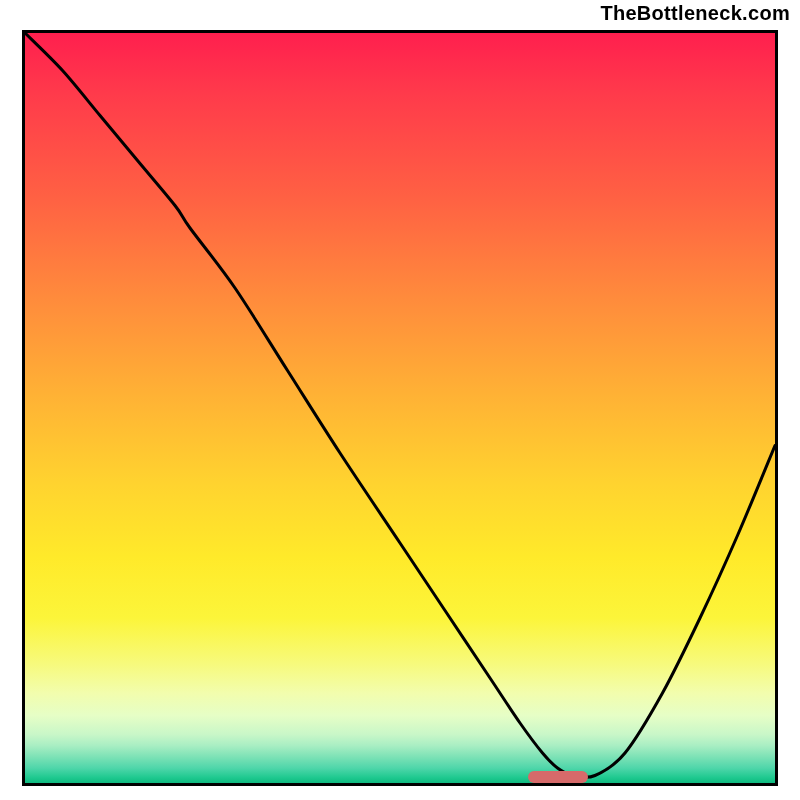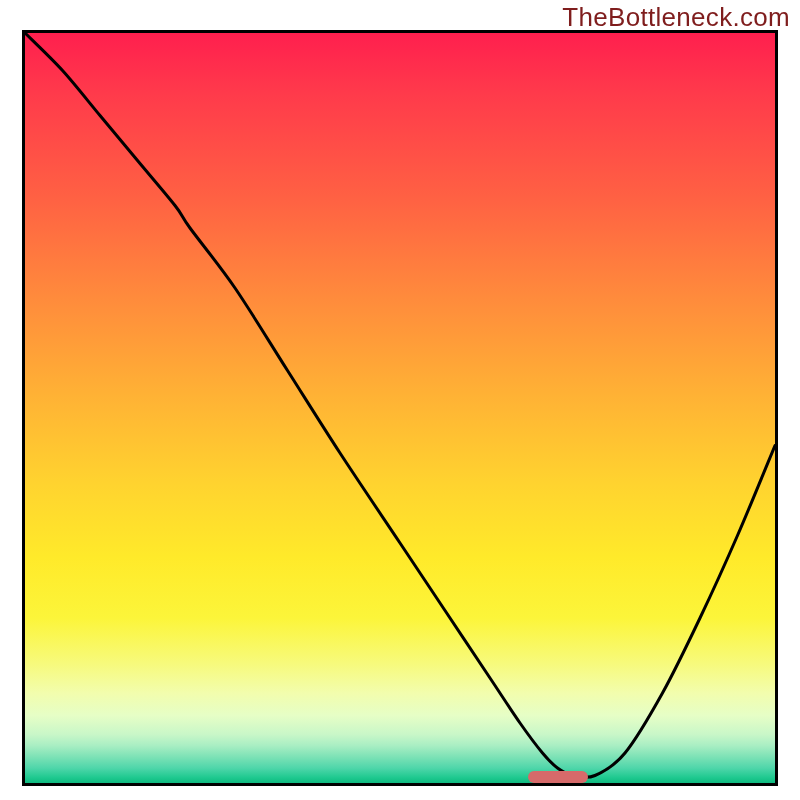--- a/index.html
+++ b/index.html
@@ -13,23 +13,23 @@
   }
   .stage {
     position: relative;
     width: 800px;
     height: 800px;
   }
   .watermark {
     position: absolute;
     top: 2px;
     right: 10px;
-    font-size: 26px;
-    font-weight: 400;
-    color: #7f1d1d;
+    font-size: 20px;
+    font-weight: 700;
+    color: #000000;
     letter-spacing: 0.3px;
     user-select: none;
   }
   .plot {
     position: absolute;
     left: 22px;
     top: 30px;
     width: 756px;
     height: 756px;
     box-sizing: border-box;

